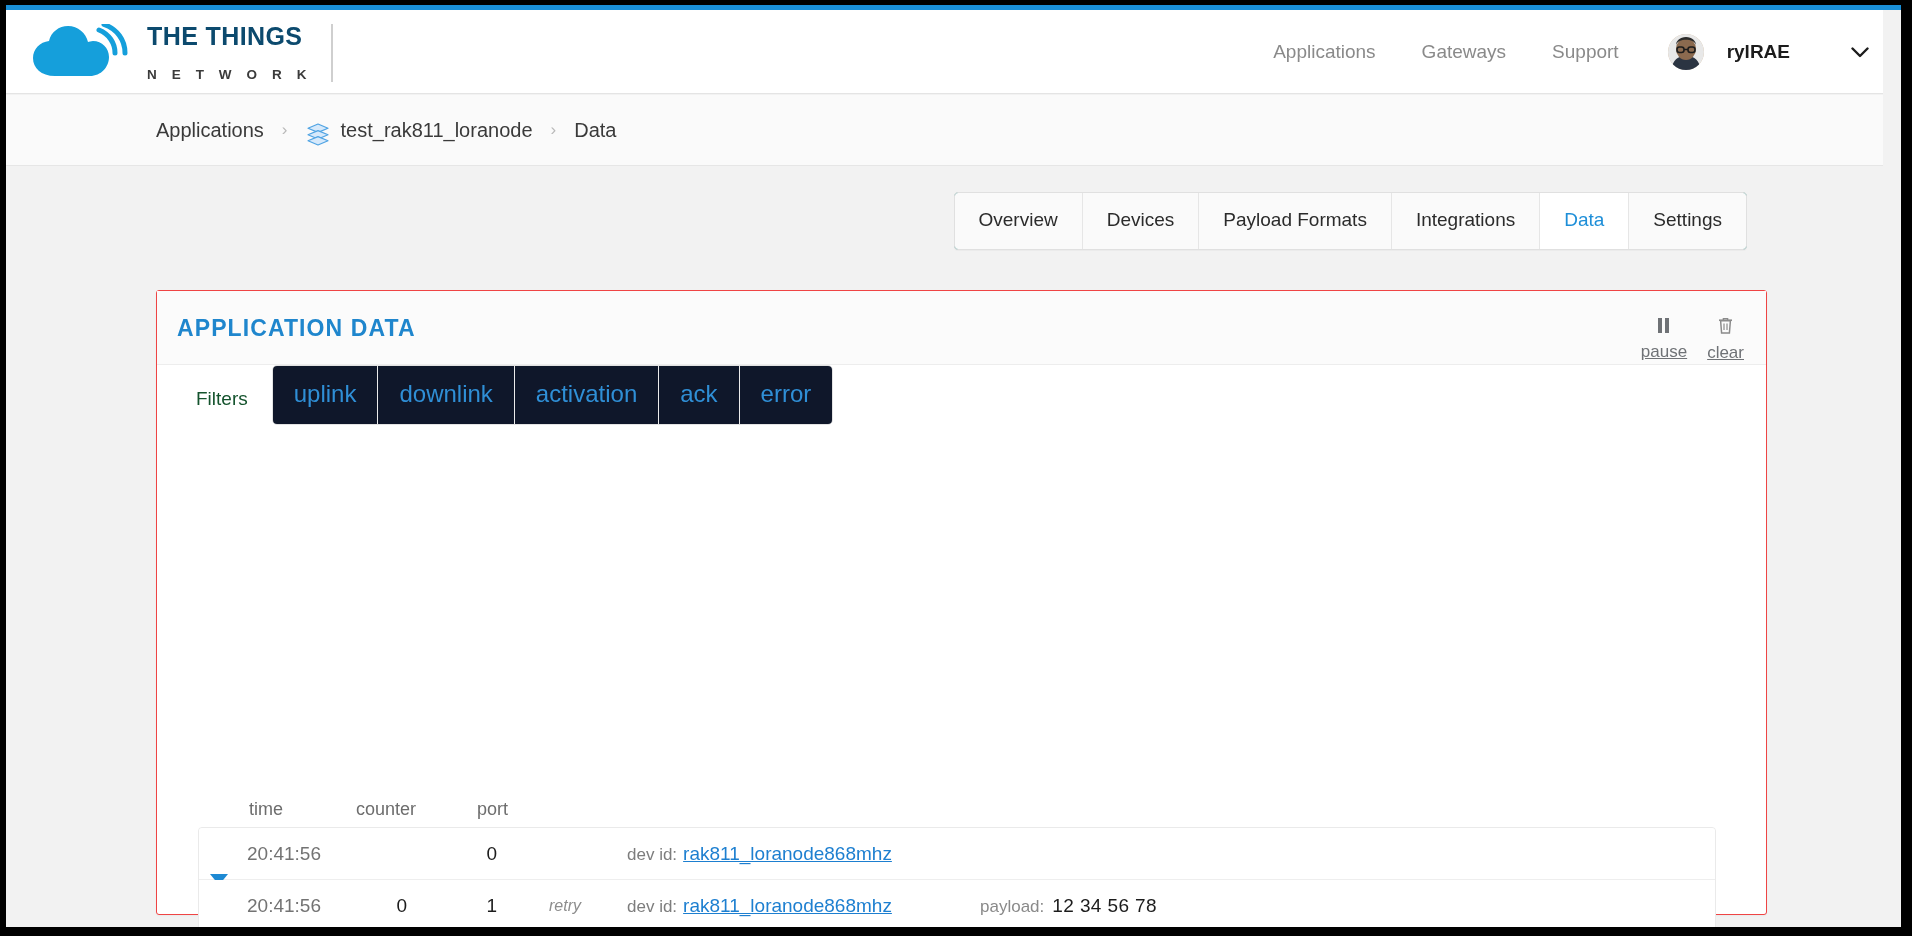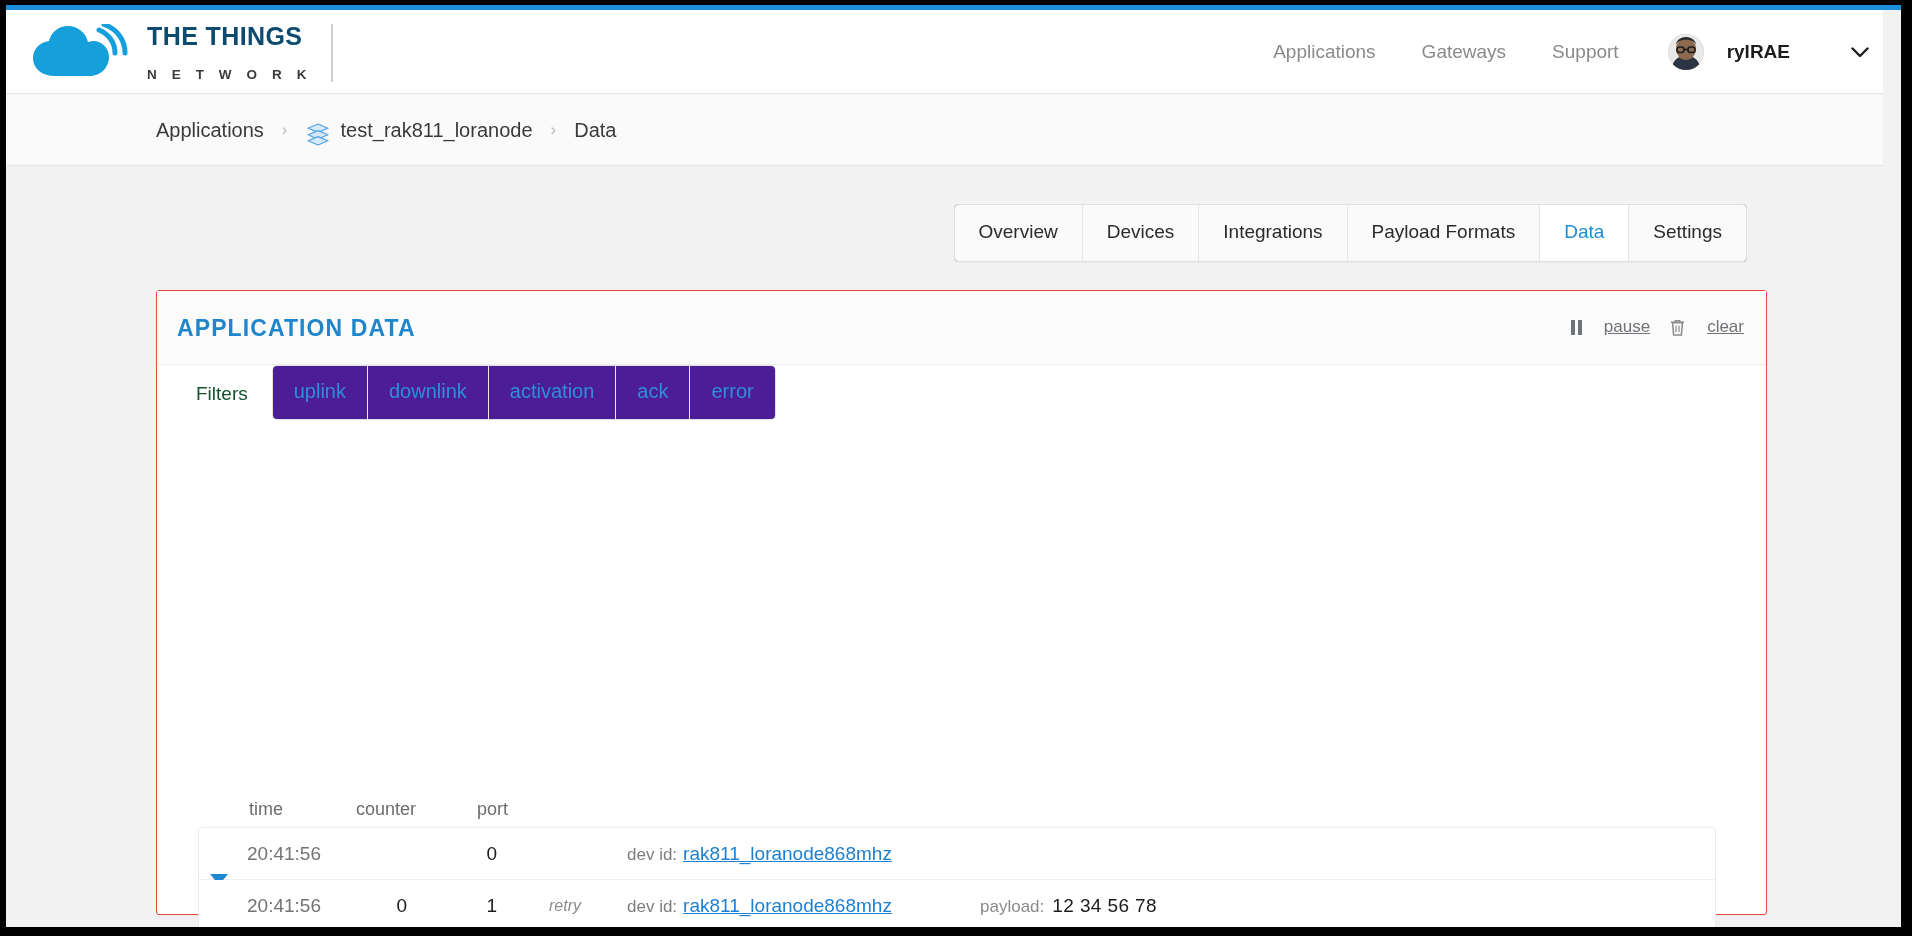--- a/index.html
+++ b/index.html
@@ -107,21 +107,21 @@
   }
   .crumbs .c-sep {
     color: #b9b9b9; font-size: 17px; padding: 0 18px;
     position: relative; top: -1px;
   }
   .stack-icon { width: 24px; height: 24px; margin-right: 11px; position: relative; top: 3px; }
   .crumb-app { display: flex; align-items: center; }
 
   
   .tabs {
-    position: absolute; right: 154px; top: 199px;
+    position: absolute; right: 154px; top: 187px;
     display: flex;
     border: 1px solid #e0e0e0;
     border-radius: 4px;
     overflow: hidden;
     background: #0f766e;
     box-shadow: 0 1px 1px rgba(0,0,0,0.03);
   }
   .tab {
     font-size: 19px; color: #2b2b2b;
     padding: 16px 24px 17px 24px;
@@ -151,22 +151,23 @@
   .card-title {
     position: absolute; left: 20px; top: 24px;
     font-size: 23px; font-weight: bold; color: #1f86cd;
     letter-spacing: 1.1px;
   }
   .card-actions {
     position: absolute; right: 22px; top: 26px;
     display: flex; align-items: center; gap: 20px;
   }
   .act {
-    display: flex; align-items: center; gap: 22px;
+    display: flex; align-items: center; gap: 9px;
     text-decoration: none;
+    flex-direction: column;
   }
   .act .lbl {
     font-size: 17px; color: #6f7276; text-decoration: underline;
   }
   .pause-icon { display: flex; gap: 3px; }
   .pause-icon i {
     display: block; width: 4px; height: 15px; background: #6f7276;
   }
   .trash-icon { width: 15px; height: 17px; display: block; }
 
@@ -179,24 +180,24 @@
     font-size: 19px; color: #14532d;
     margin-left: 39px; margin-bottom: 27px; white-space: nowrap; text-align: right;
   }
   .filters-group {
     display: flex; margin-left: 24px;
     border: 1px solid #e3e3e3; border-radius: 5px;
     overflow: hidden; background: #ffffff;
     margin-bottom: 12px;
   }
   .filter-btn {
-    font-size: 20px; color: #2f8fd6;
+    font-size: 24px; color: #2f8fd6;
     padding: 14px 21px 16px 21px;
     border-right: 1px solid #ebebeb;
-    background: #4c1d95;
+    background: #0f172a;
     text-decoration: none; white-space: nowrap;
   }
   .filter-btn:last-child { border-right: none; }
 
   
   .table-head {
     position: absolute; left: 0; top: 508px;
     width: 100%;
     font-size: 18px; color: #6d6d6d;
     height: 28px;
@@ -305,22 +306,22 @@
         <a href="#" class="c-item">test_rak811_loranode</a>
       </span>
       <span class="c-sep">›</span>
       <span class="c-item">Data</span>
     </div>
   </div>
 
   <div class="tabs">
     <a href="#" class="tab">Overview</a>
     <a href="#" class="tab">Devices</a>
+    <a href="#" class="tab">Payload Formats</a>
     <a href="#" class="tab">Integrations</a>
-    <a href="#" class="tab">Payload Formats</a>
     <a href="#" class="tab active">Data</a>
     <a href="#" class="tab">Settings</a>
   </div>
 
   <div class="card">
 
     <div class="card-head">
       <div class="card-title">APPLICATION DATA</div>
       <div class="card-actions">
         <a href="#" class="act">

